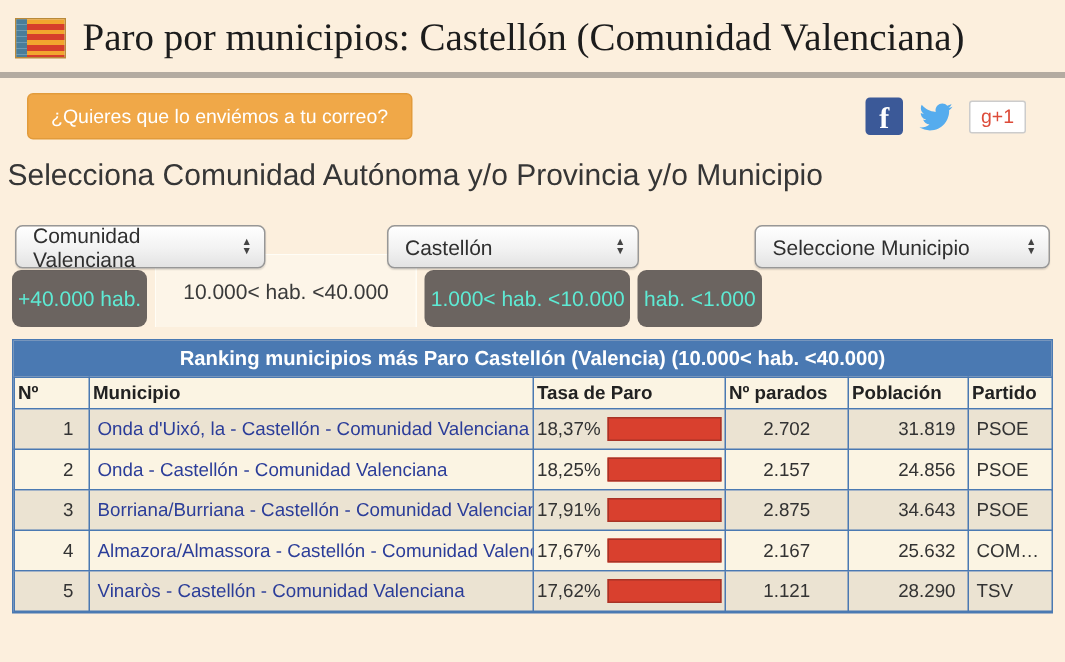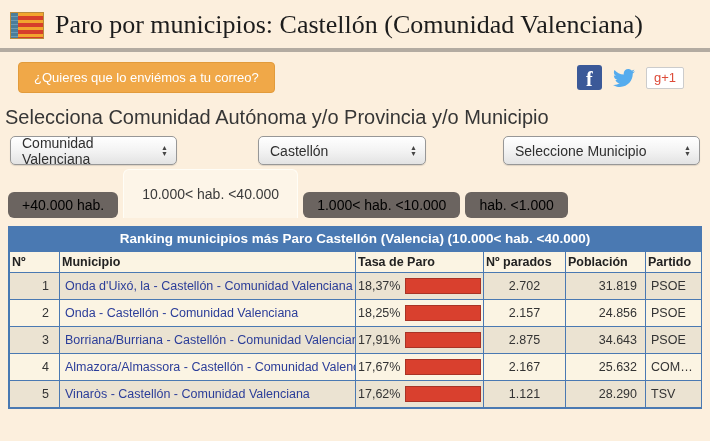--- a/index.html
+++ b/index.html
@@ -48,36 +48,36 @@
     display:flex;align-items:flex-end;justify-content:center;line-height:22px;cursor:pointer;}
   .tw-icon{width:26px;height:24px;display:flex;align-items:center;cursor:pointer;}
   .tw-icon svg{fill:var(--twitter_blue,#55acee);width:26px;height:22px;}
   .gplus-btn{height:22px;background:#fff;border:1px solid #ccc;border-radius:2px;
     color:var(--gplus_red,#dd4b39);font-size:13px;padding:2px 7px;cursor:pointer;
     font-family:"Liberation Sans",sans-serif;}
   
   .section-heading{font-size:20px;font-weight:400;color:#363636;padding:14px 6px 0 5px;height:38px;}
   .selects-row{position:relative;height:46px;}
   .select{
-    position:absolute;top:6px;height:29px;
+    position:absolute;top:20px;height:29px;
     display:flex;align-items:center;justify-content:space-between;
     border:1px solid #979797;border-radius:5px;
     background:linear-gradient(180deg,#ffffff 0%,#f2f2f2 55%,#e3e3e3 100%);
     box-shadow:0 1px 1px rgba(0,0,0,0.12);
     padding:0 8px 0 11px;font-size:14px;color:#2f2f2f;cursor:pointer;
   }
   .sel-1{left:10px;width:167px;}
   .sel-2{left:258px;width:168px;}
   .sel-3{left:503px;width:197px;}
   .select-arrows{display:flex;flex-direction:column;align-items:center;line-height:6px;font-size:7px;color:#444;}
   
   .tabs-row{display:flex;align-items:flex-end;gap:5px;padding-left:8px;height:42px;}
   .tab{
-    background:var(--tab_dark,#6b6460);color:#000000;font-size:14px;
-    padding:10px 14px;border-radius:6px;height:26px;cursor:pointer;
+    background:var(--tab_dark,#6b6460);color:#5eead4;font-size:14px;
+    padding:10px 4px;border-radius:6px;height:38px;cursor:pointer;
     display:flex;align-items:center;white-space:nowrap;
   }
   .tab.active{
     background:var(--tab_active_bg,#fdf5e8);color:#3a3a3a;
     border:1px solid #fffdf6;border-bottom:none;
     border-radius:6px 6px 0 0;height:42px;padding:24px 18px;
   }
   
   .table-wrap{margin:8px 8px 0 8px;border:1px solid var(--accent_blue,#4a79b2);}
   .table-title{

